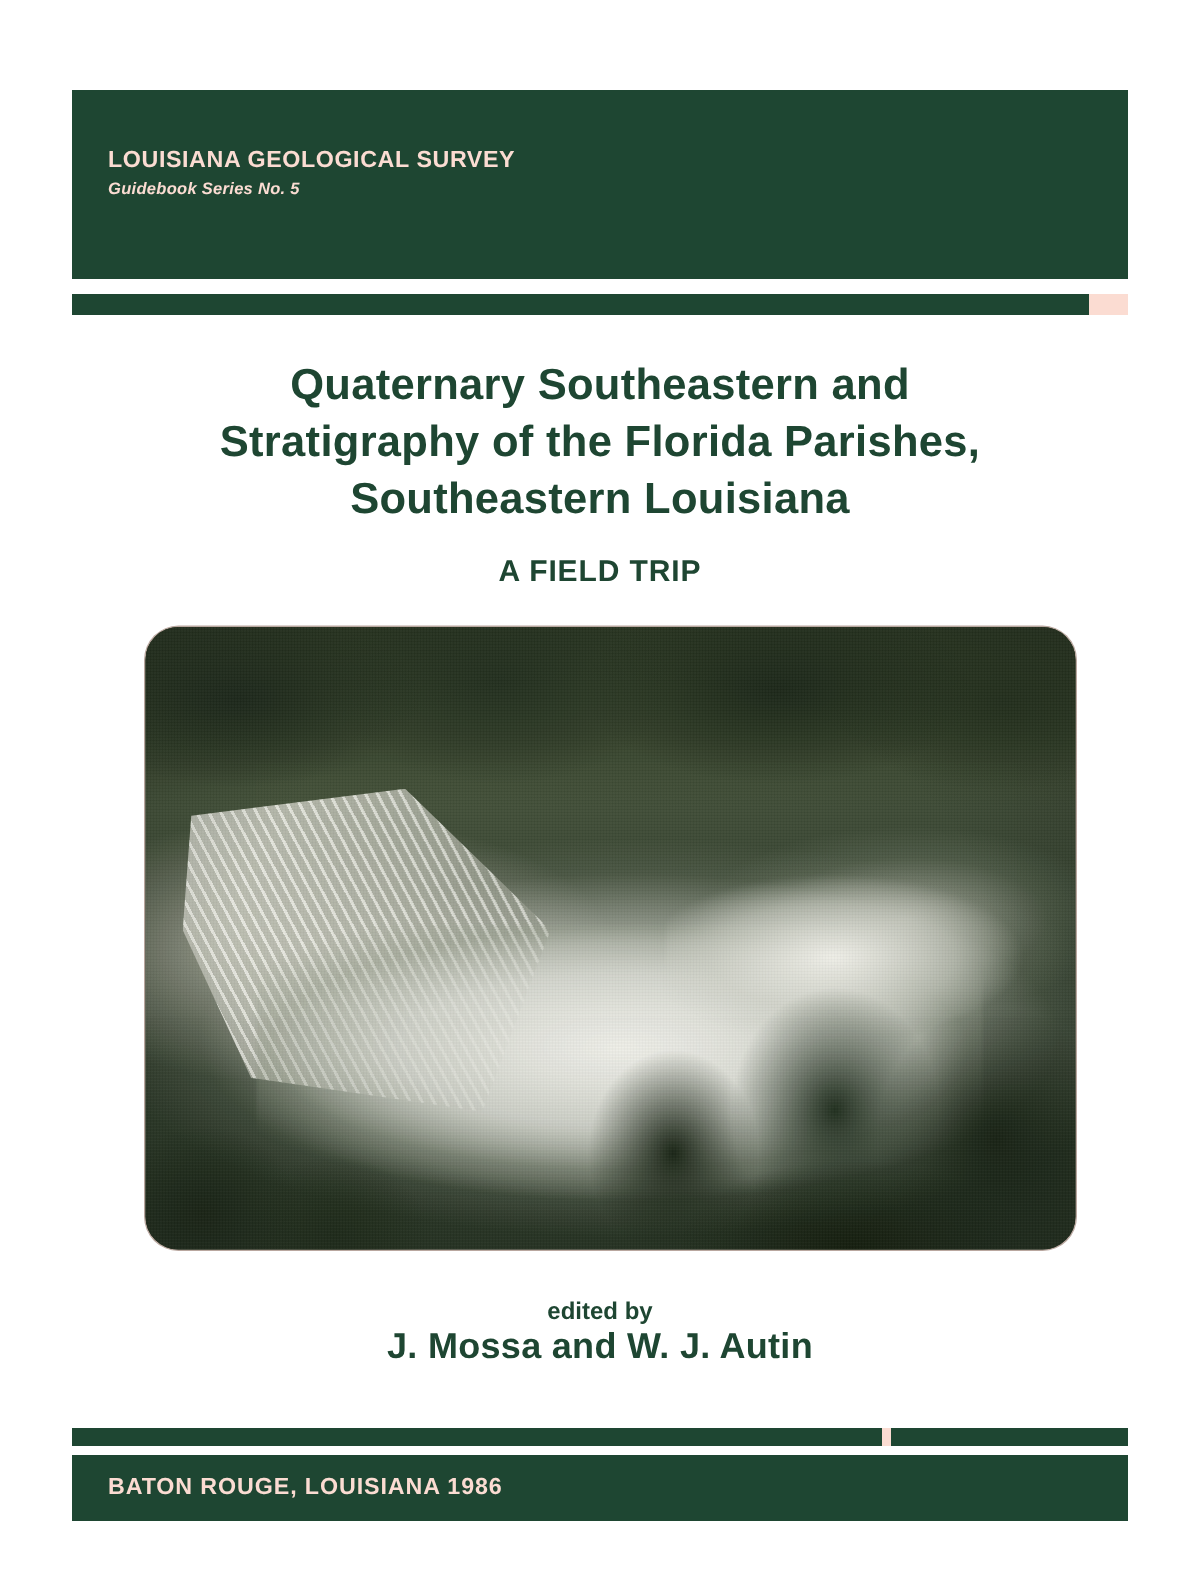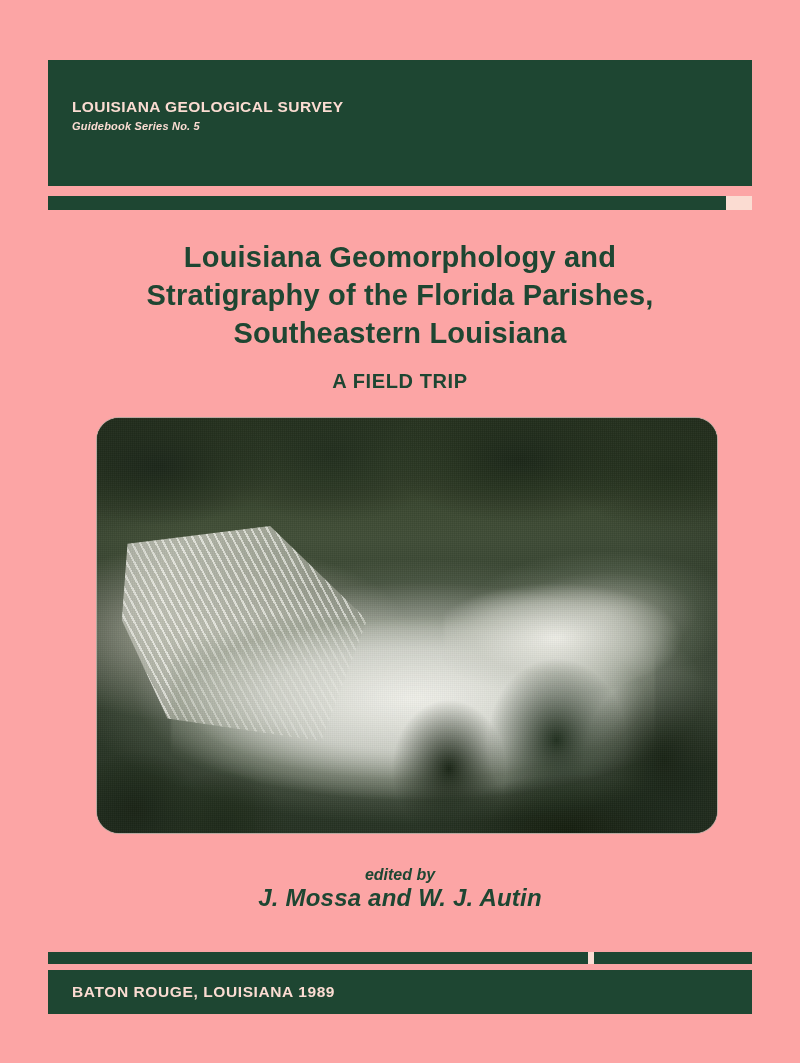--- a/index.html
+++ b/index.html
@@ -10,21 +10,21 @@
     width: 800px;
     height: 1063px;
     background: #fbdcd2;
     font-family: "Liberation Sans", sans-serif;
     overflow: hidden;
   }
   .page {
     position: relative;
     width: 800px;
     height: 1063px;
-    background: #fca5a5;
+    background: #ffffff;
   }
 
   
   .top-banner {
     position: absolute;
     left: 48px;
     top: 60px;
     width: 704px;
     height: 126px;
     background: #1e4632;
@@ -207,21 +207,20 @@
   }
 
   
   .editors {
     position: absolute;
     left: 80px;
     top: 866px;
     width: 640px;
     text-align: center;
     color: #1e4632;
-    font-style: italic;
   }
   .edited-by {
     font-size: 16px;
     font-weight: bold;
   }
   .editor-names {
     margin-top: 0;
     font-size: 24px;
     font-weight: bold;
     letter-spacing: 0.2px;
@@ -269,21 +268,21 @@
 <div class="page">
 
   <div class="top-banner">
     <div class="series-org">LOUISIANA GEOLOGICAL SURVEY</div>
     <div class="series-no">Guidebook Series No. 5</div>
   </div>
 
   <div class="rule-under-top"></div>
 
   <div class="title-block">
-    <div class="title-line">Louisiana Geomorphology and</div>
+    <div class="title-line">Quaternary Southeastern and</div>
     <div class="title-line">Stratigraphy of the Florida Parishes,</div>
     <div class="title-line">Southeastern Louisiana</div>
     <div class="subtitle">A FIELD TRIP</div>
   </div>
 
   <div class="photo-frame">
     <div class="photo">
       <div class="canopy"></div>
       <div class="bluff"></div>
       <div class="water"></div>
@@ -296,16 +295,16 @@
   </div>
 
   <div class="editors">
     <div class="edited-by">edited by</div>
     <div class="editor-names">J. Mossa and W. J. Autin</div>
   </div>
 
   <div class="rule-above-bottom"></div>
 
   <div class="bottom-banner">
-    <div class="place-year">BATON ROUGE, LOUISIANA   1989</div>
+    <div class="place-year">BATON ROUGE, LOUISIANA   1986</div>
   </div>
 
 </div>
 
 </body></html>

